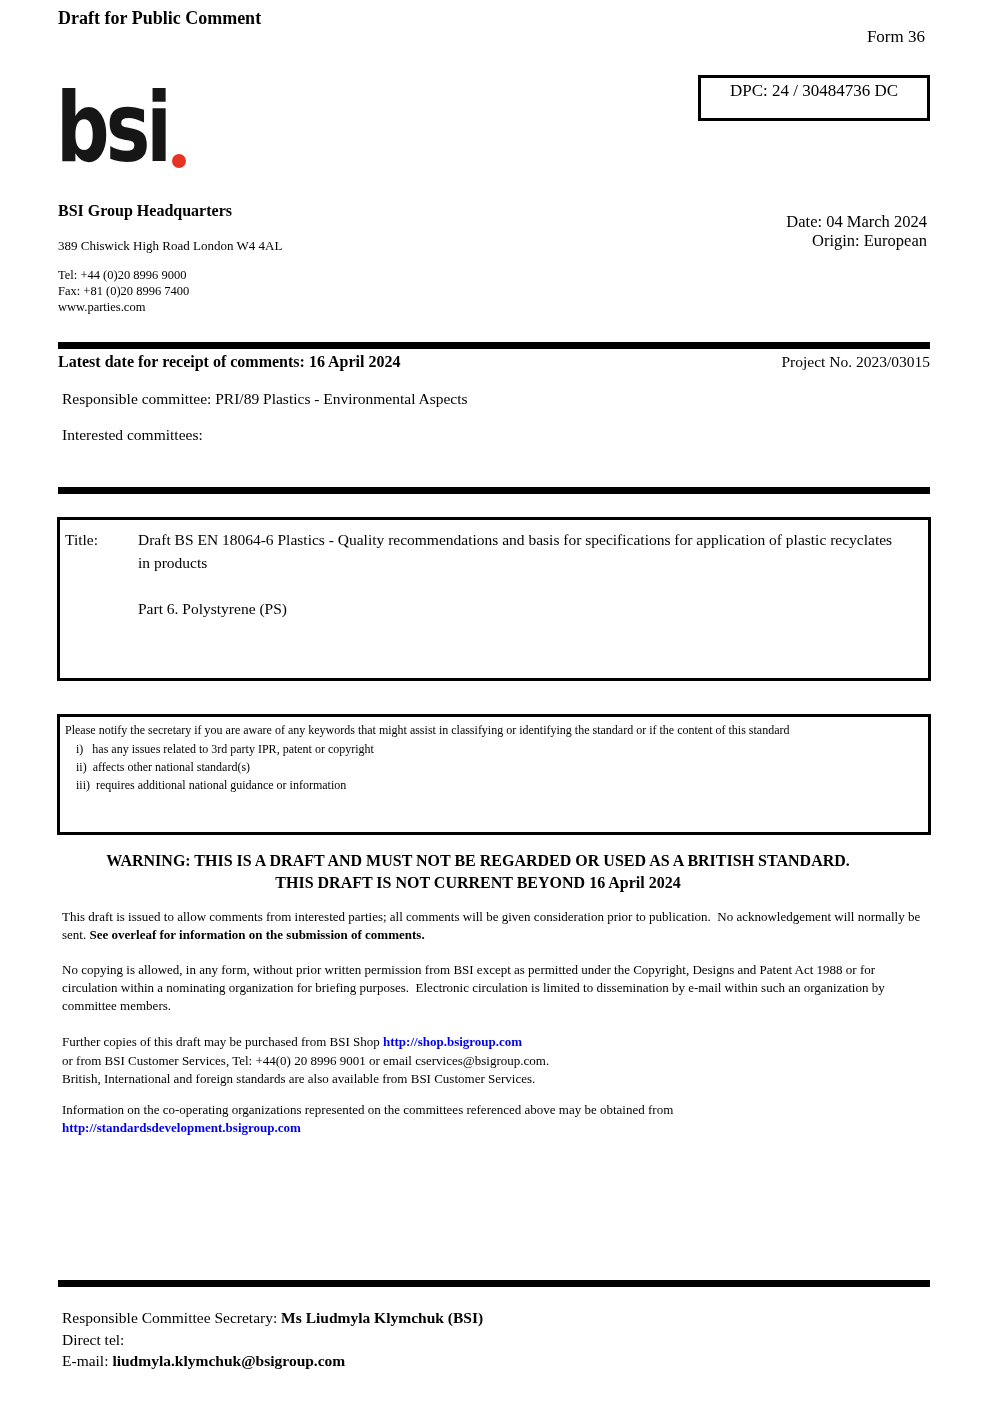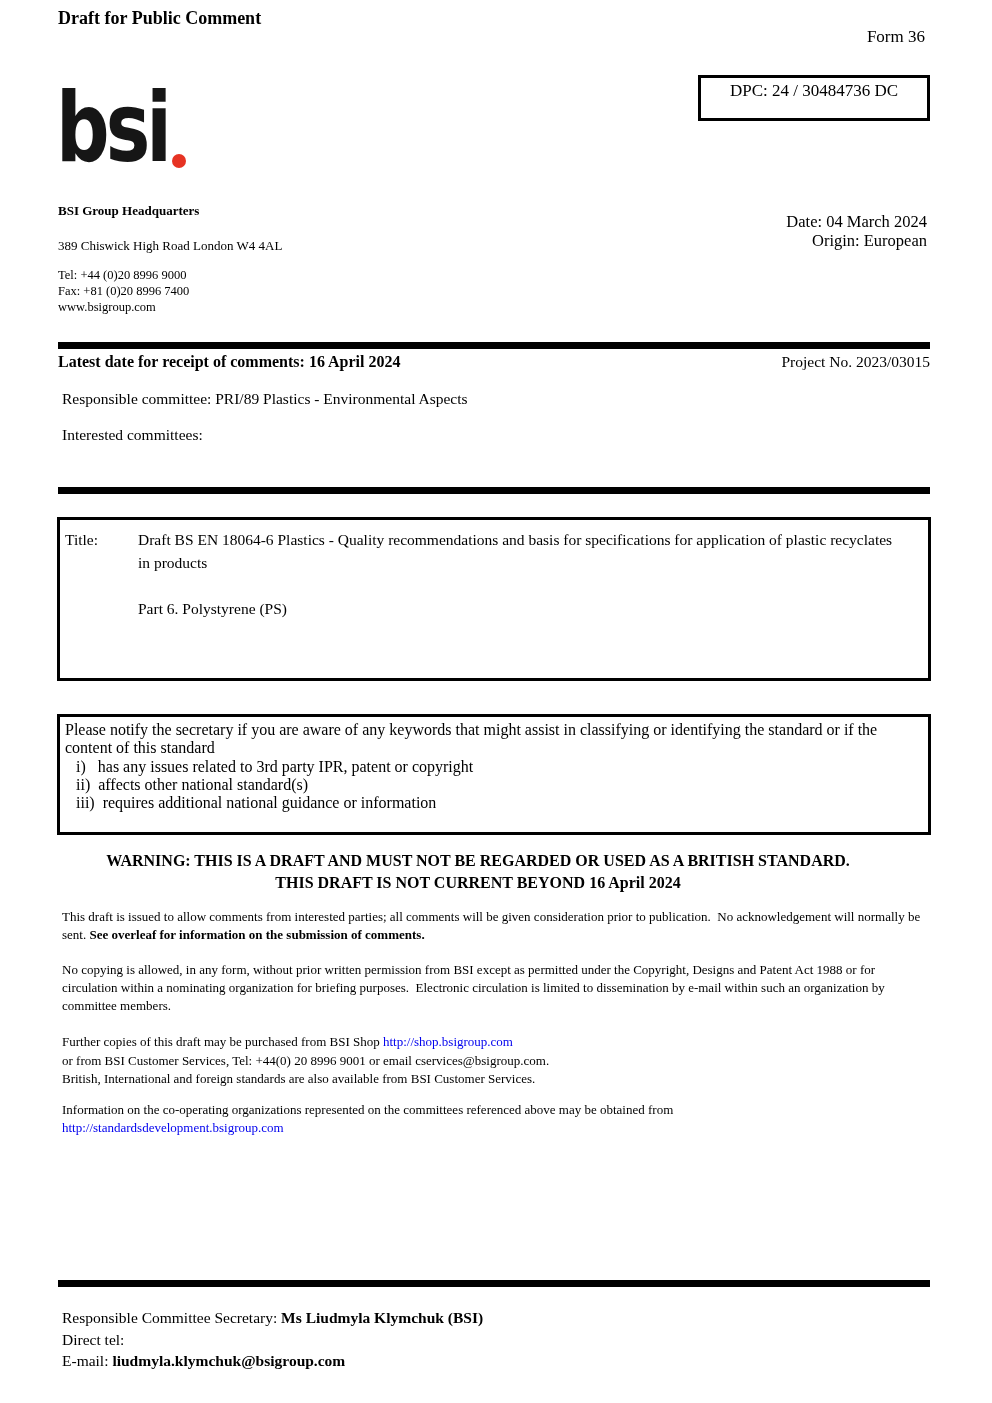--- a/index.html
+++ b/index.html
@@ -37,21 +37,21 @@
     transform: scaleX(0.78);
     transform-origin: left bottom;
   }
   .logo-dot {
     position: absolute; left: 116px; top: 74px;
     width: 14px; height: 14px; border-radius: 50%;
     background: #e63323;
   }
 
   .contact { left: 58px; top: 203px; font-size: 13px; line-height: 16px; }
-  .contact .org { font-weight: bold; font-size: 13px; margin-bottom: 19px; }
+  .contact .org { font-weight: bold; font-size: 16px; margin-bottom: 19px; }
   .contact .street { margin-bottom: 13px; }
   .contact .tf { font-size: 12.5px; }
 
   .meta { right: 65px; top: 212px; text-align: right; font-size: 16.5px; line-height: 19px; }
 
   .bar { left: 58px; width: 872px; height: 7px; background: #000; }
   .bar1 { top: 342px; }
   .bar2 { top: 487px; }
   .bar3 { top: 1280px; }
 
@@ -68,34 +68,34 @@
     border: 3px solid #000; padding: 8px 10px 0 5px;
     display: flex; font-size: 15.5px; line-height: 23px;
   }
   .title-box .tlabel { width: 73px; flex: 0 0 73px; }
   .title-box .ttext { width: 760px; }
   .title-box .tpart { margin-top: 23px; }
 
   .keywords-box {
     left: 57px; top: 714px; width: 874px; height: 121px;
     border: 3px solid #000; padding: 4px 20px 0 5px;
-    font-size: 16px; line-height: 18px;
+    font-size: 12px; line-height: 18px;
   }
   .keywords-box .kitems { padding-left: 11px; margin-top: 1px; }
 
   .warning { left: 42px; top: 850px; width: 872px; text-align: center; font-weight: bold; font-size: 16px; line-height: 22px; }
 
   .para { font-size: 13px; line-height: 18px; }
   .para-issue { left: 62px; top: 908px; width: 866px; }
   .para-copy { left: 62px; top: 961px; width: 868px; }
   .para-purchase { left: 62px; top: 1033px; width: 868px; line-height: 18.5px; }
   .para-info { left: 62px; top: 1101px; width: 868px; }
 
   .b { font-weight: bold; }
-  .link { color: #0000ee; font-weight: normal; text-decoration: none; cursor: pointer; }
+  .link { color: #0000ee; font-weight: bold; text-decoration: none; cursor: pointer; }
 
   .secretary { left: 62px; top: 1307px; font-size: 15.5px; line-height: 21.5px; }
 </style>
 </head>
 <body>
 
 <div class="page">
 
   <div class="abs draft-title">Draft for Public Comment</div>
   <div class="abs form-no">Form 36</div>
@@ -107,21 +107,21 @@
   <div class="abs logo">
     <span class="logo-text">bsi</span>
     <span class="logo-dot"></span>
   </div>
 
   <div class="abs contact">
     <div class="org">BSI Group Headquarters</div>
     <div class="street">389 Chiswick High Road London W4 4AL</div>
     <div class="tf">Tel: +44 (0)20 8996 9000</div>
     <div class="tf">Fax: +81 (0)20 8996 7400</div>
-    <div class="tf">www.bsigroup.com</div>
+    <div class="tf">www.parties.com</div>
   </div>
 
   <div class="abs meta">
     <div>Date: 04 March 2024</div>
     <div>Origin: European</div>
   </div>
 
   <div class="abs bar bar1"></div>
 
   <div class="abs latest-row">

